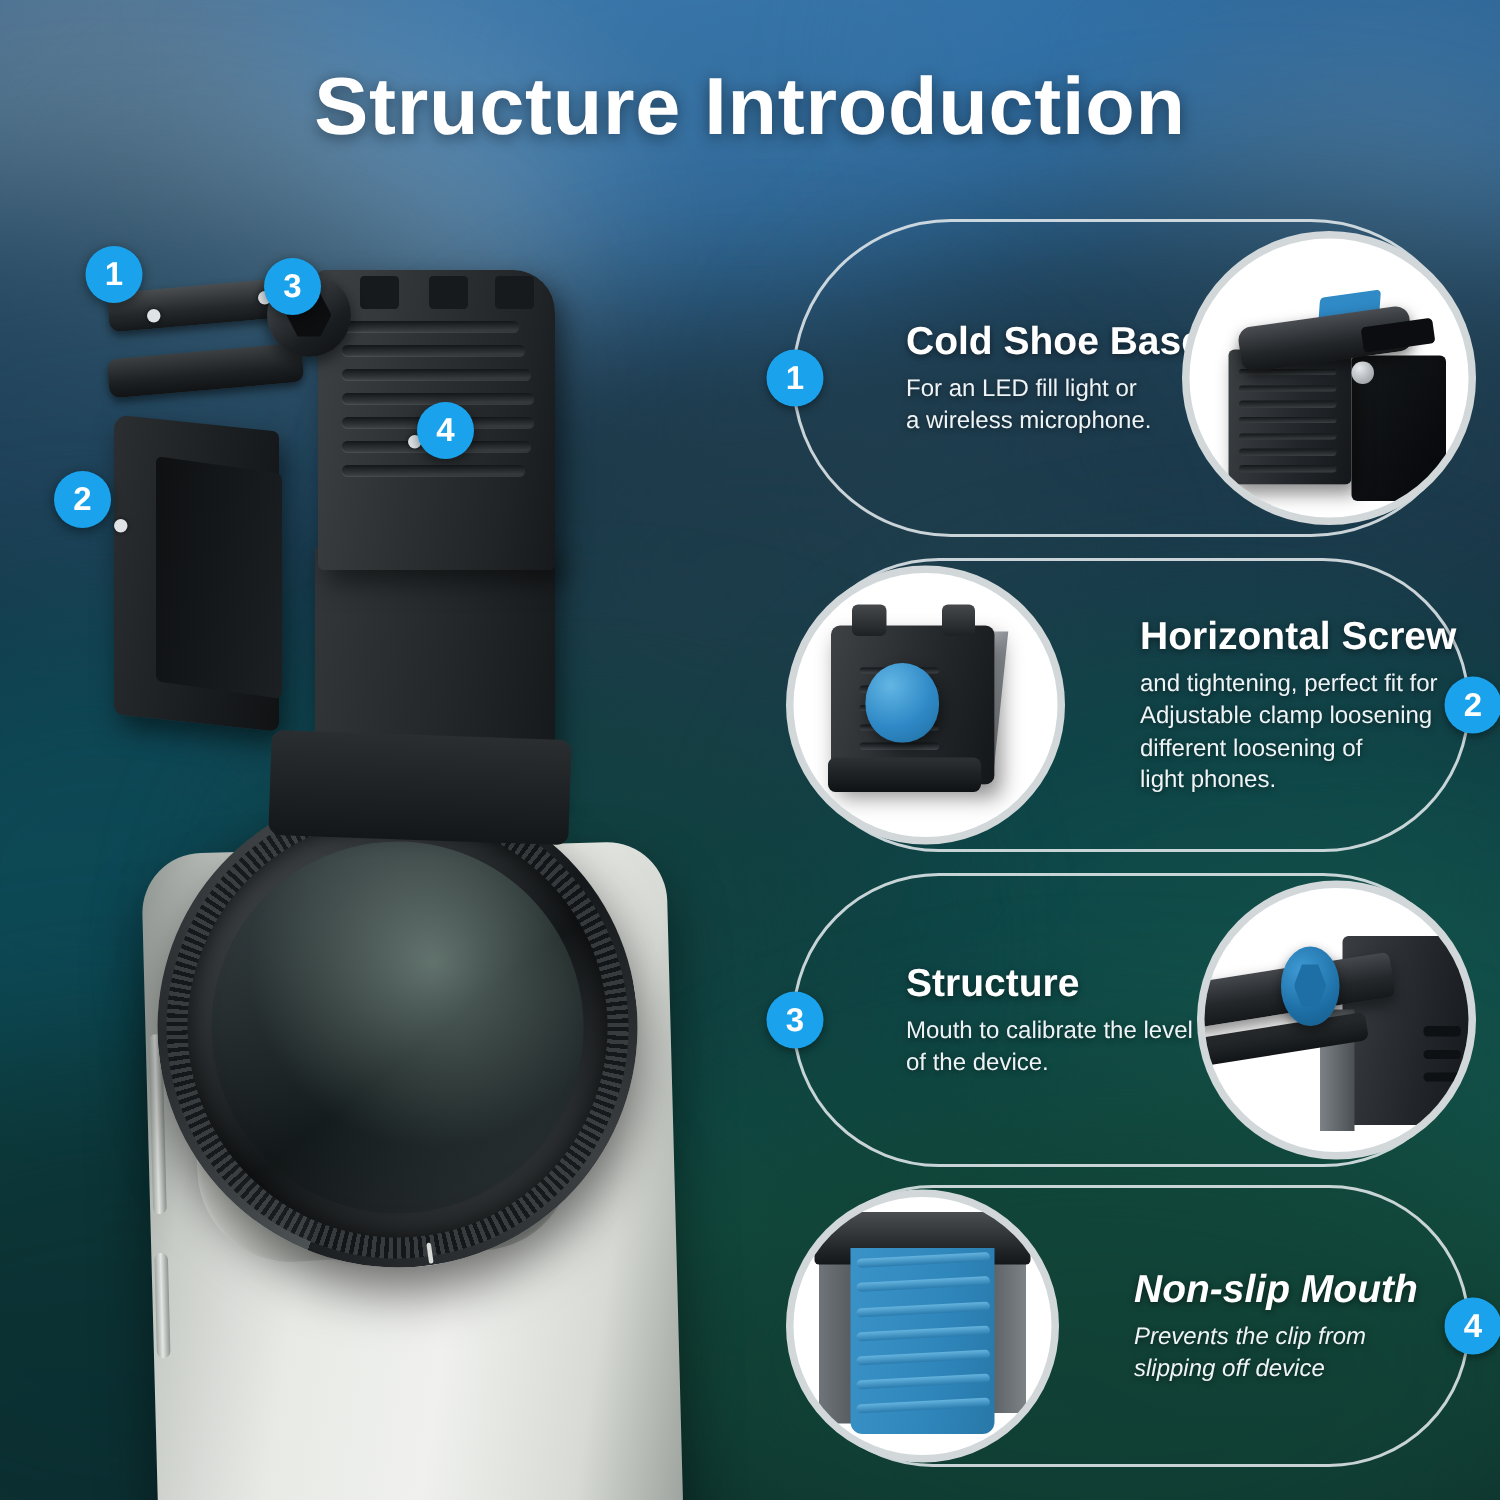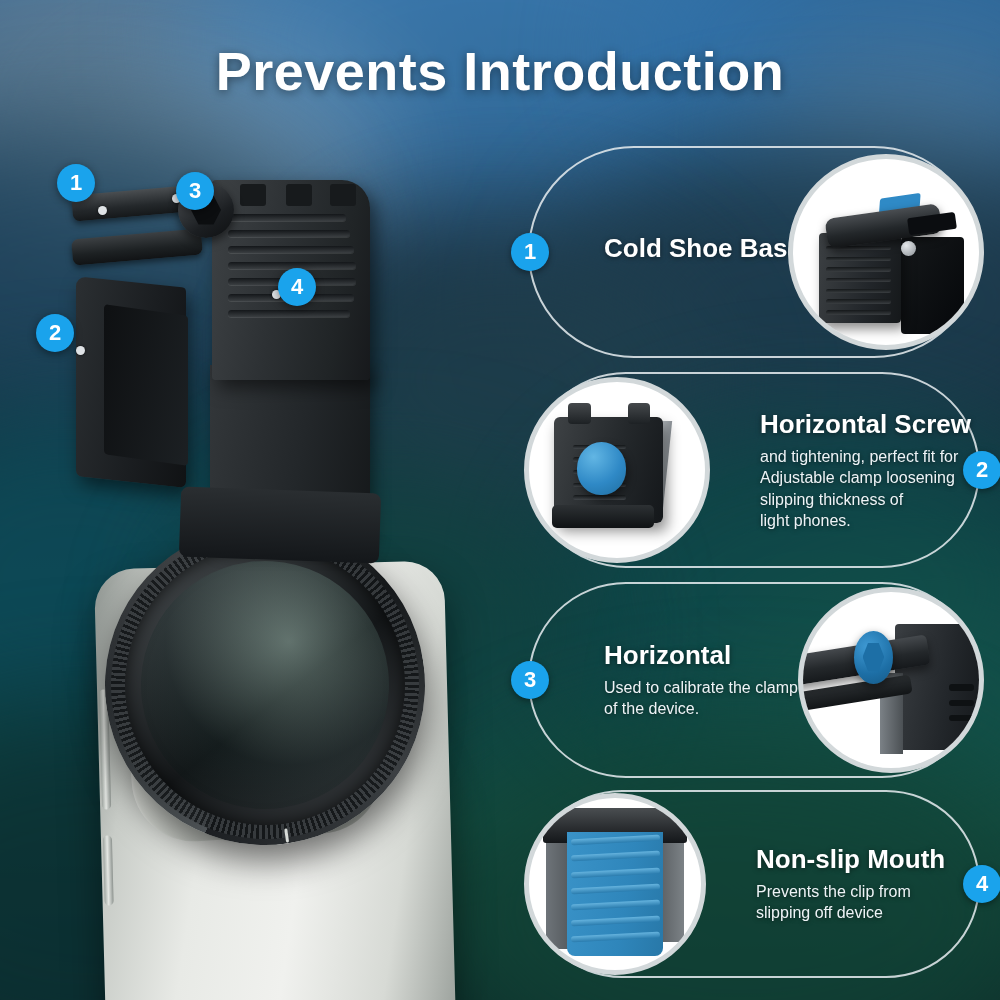--- a/index.html
+++ b/index.html
@@ -555,21 +555,21 @@
     <div class="bg-blob bb5"></div>
     <div class="bg-blob bb6"></div>
     <div class="bg-blob bb7"></div>
     <div class="bg-blob bb8"></div>
     <div class="bg-blob bb9"></div>
     <div class="bg-blob bb12"></div>
     <div class="bg-blob bb10"></div>
     <div class="bg-blob bb11"></div>
   </div>
 
-  <div class="title">Prevents Introduction</div>
+  <div class="title">Structure Introduction</div>
 
   <div class="product">
 
     <div class="phone">
       <div class="phone-rail"></div>
       <div class="phone-rail2"></div>
       <div class="phone-plateau">
         <div class="cam-flash"></div>
         <div class="cam-mic"></div>
         <div class="cam-glass cam-a">
@@ -634,20 +634,24 @@
       </div>
     <div class="marker-dot" style="left:272px; top:140px;"></div>
   </div>
 
   <div class="card" style="left:528px; top:146px; width:452px; height:212px;">
     <div class="card-badge" style="left:0;">
       <span>1</span>
     </div>
     <div class="card-text" style="left:50px; width:240px;">
       <div class="card-title">Cold Shoe Base</div>
+      <div class="card-desc">
+        <div>For an LED fill light or</div>
+        <div>a wireless microphone.</div>
+      </div>
     </div>
     <div class="card-photo" style="right:-6px; width:196px; height:196px;">
       <div class="ph-inner">
         <div class="cs-dark"></div>
         <div class="cs-block">
           <div class="cs-line" style="top:14%"></div>
           <div class="cs-line" style="top:26%"></div>
           <div class="cs-line" style="top:38%"></div>
           <div class="cs-line" style="top:50%"></div>
           <div class="cs-line" style="top:62%"></div>
@@ -682,36 +686,36 @@
         <div class="ts-base"></div>
       </div>
     </div>
     <div class="card-text" style="left:206px; width:240px;">
       <div class="card-title">
         <div>Horizontal Screw</div>
       </div>
       <div class="card-desc">
         <div>and tightening, perfect fit for</div>
         <div>Adjustable clamp loosening</div>
-        <div>slipping thickness of</div>
+        <div>different loosening of</div>
         <div>light phones.</div>
       </div>
     </div>
   </div>
 
   <div class="card" style="left:528px; top:582px; width:452px; height:196px;">
     <div class="card-badge" style="left:0;">
       <span>3</span>
     </div>
     <div class="card-text" style="left:50px; width:250px;">
       <div class="card-title">
-        <div>Horizontal</div>
+        <div>Structure</div>
       </div>
       <div class="card-desc">
-        <div>Used to calibrate the clamp</div>
+        <div>Mouth to calibrate the level</div>
         <div>of the device.</div>
       </div>
     </div>
     <div class="card-photo" style="right:-6px; width:186px; height:186px;">
       <div class="ph-inner">
         <div class="ha-plate">
           <div class="ha-slot" style="top:48%"></div>
           <div class="ha-slot" style="top:60%"></div>
           <div class="ha-slot" style="top:72%"></div>
         </div>
@@ -738,21 +742,21 @@
           <div class="ns-rib" style="top:4%"></div>
           <div class="ns-rib" style="top:17%"></div>
           <div class="ns-rib" style="top:30%"></div>
           <div class="ns-rib" style="top:43%"></div>
           <div class="ns-rib" style="top:56%"></div>
           <div class="ns-rib" style="top:69%"></div>
           <div class="ns-rib" style="top:82%"></div>
         </div>
       </div>
     </div>
-    <div class="card-text" style="left:202px; width:240px;">
+    <div class="card-text" style="left:202px; width:240px;font-style:italic;">
       <div class="card-title">Non-slip Mouth</div>
       <div class="card-desc">
         <div>Prevents the clip from</div>
         <div>slipping off device</div>
       </div>
     </div>
   </div>
 
 </div>
 

